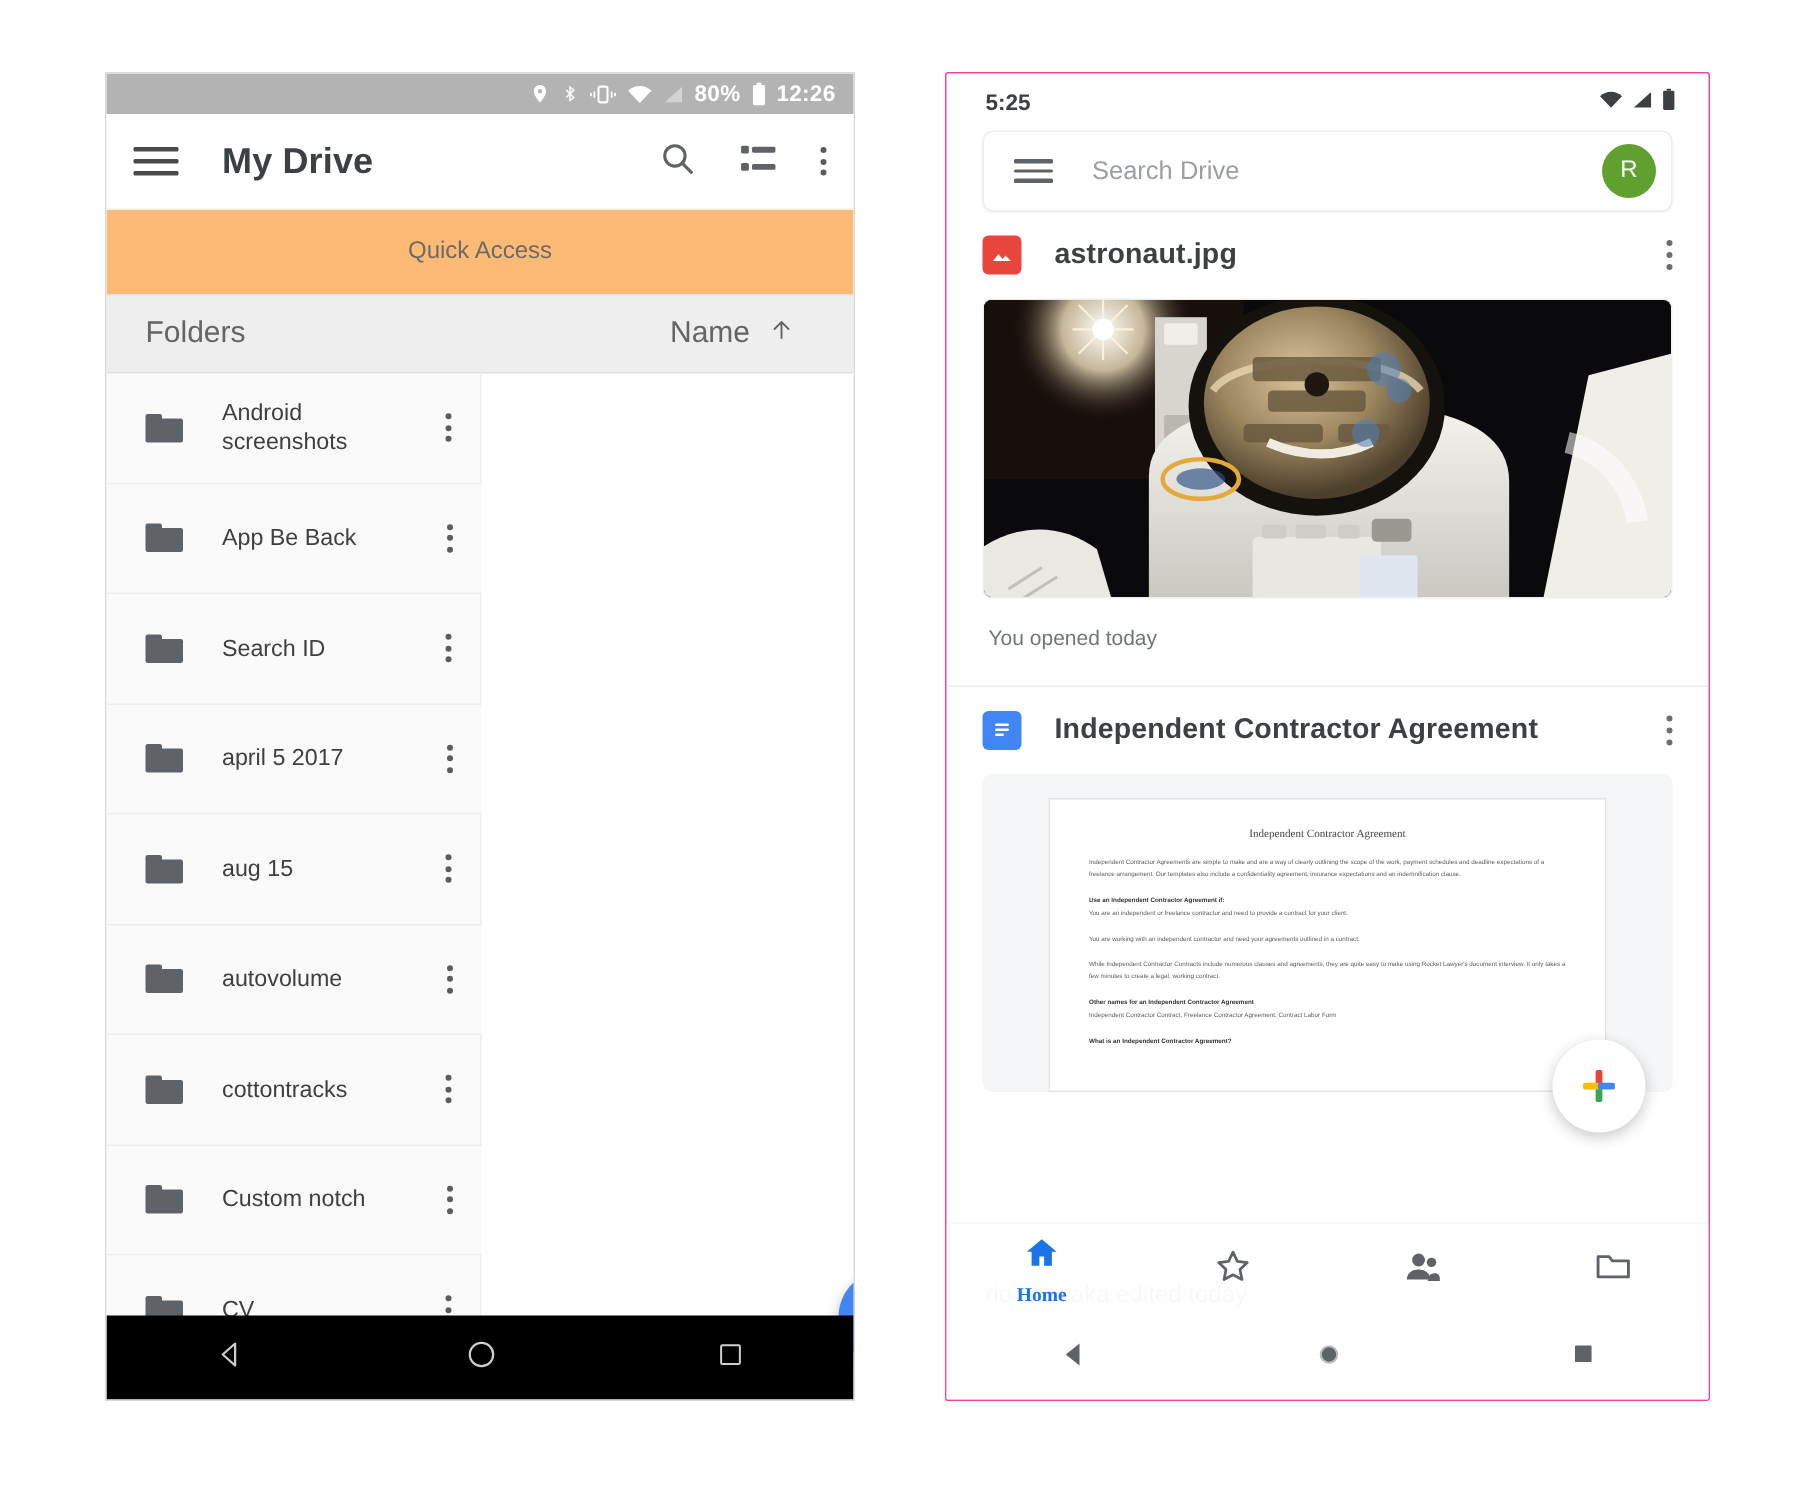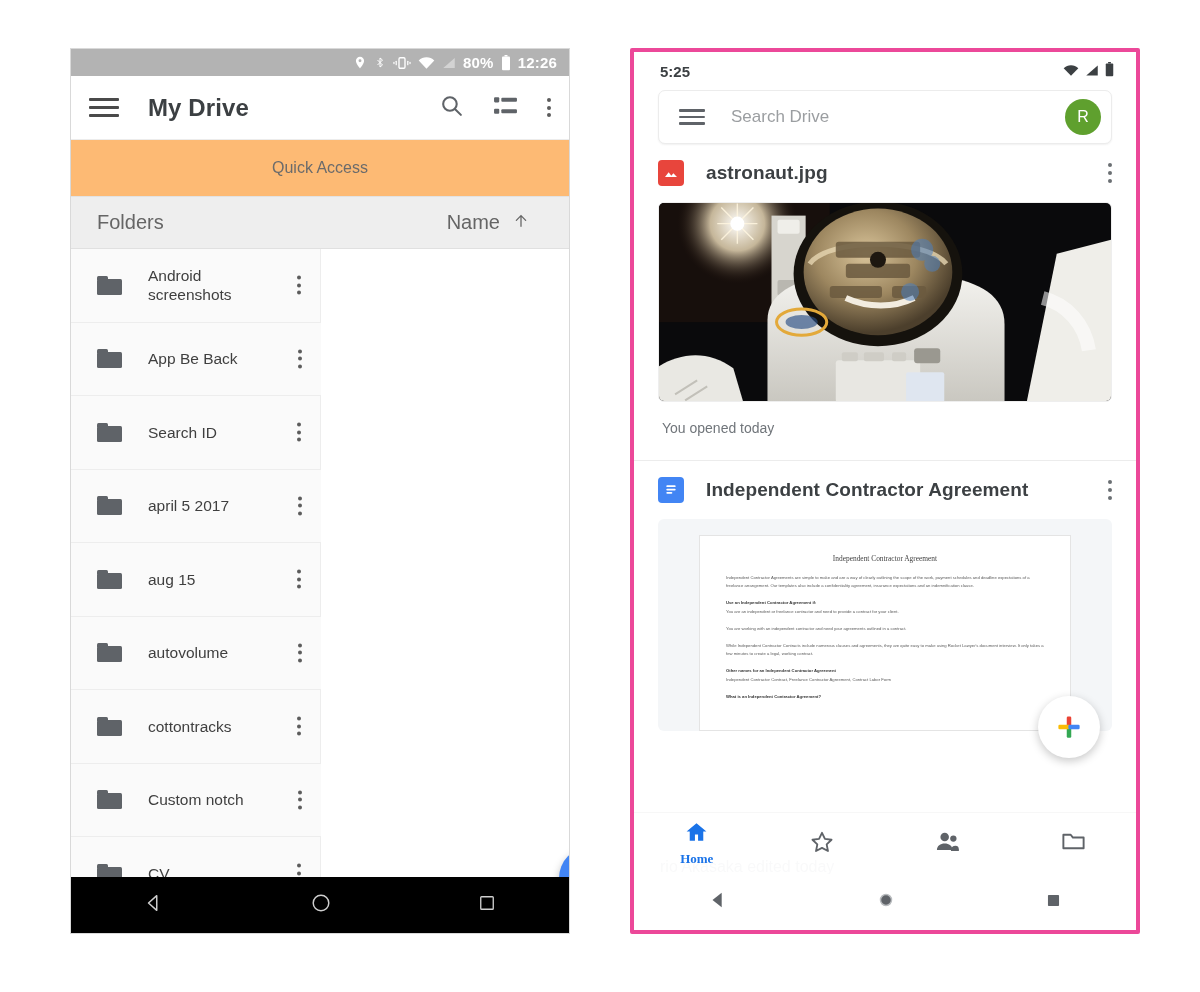--- a/index.html
+++ b/index.html
@@ -13,21 +13,21 @@
 
   
   .phone{ position:absolute; background:#fff; overflow:hidden; }
 
   #phone-left{
     left:70px; top:48px; width:500px; height:886px;
     border:1px solid #d9d9d9;
   }
   #phone-right{
     left:630px; top:48px; width:510px; height:886px;
-    border:4px solid #ec4899; border-radius:2px;
+    border:1px solid #ec4899; border-radius:2px;
   }
 
   
   .l-statusbar{
     height:27px; background:#b3b3b3; color:#fff;
     display:flex; align-items:center; justify-content:flex-end;
     gap:7px; padding:0 12px 0 0; font-size:15px; font-weight:bold;
     letter-spacing:.2px;
   }
   .l-statusbar .sicon{ display:flex; align-items:center; }

